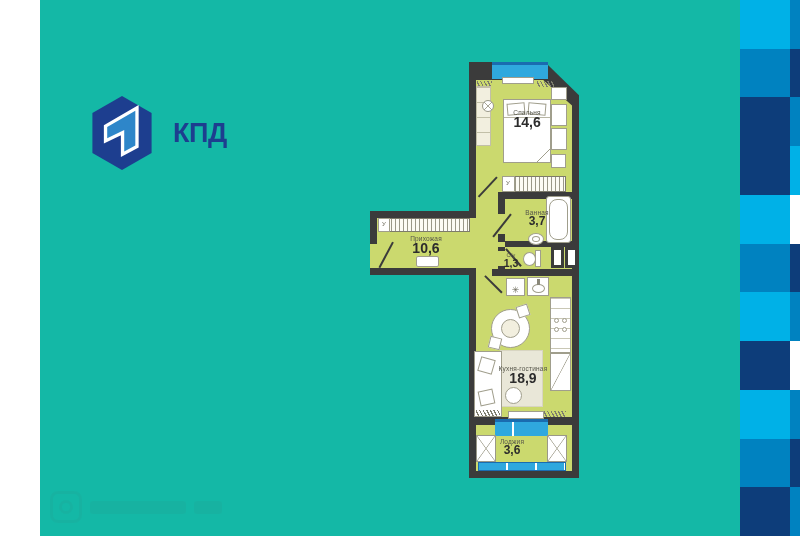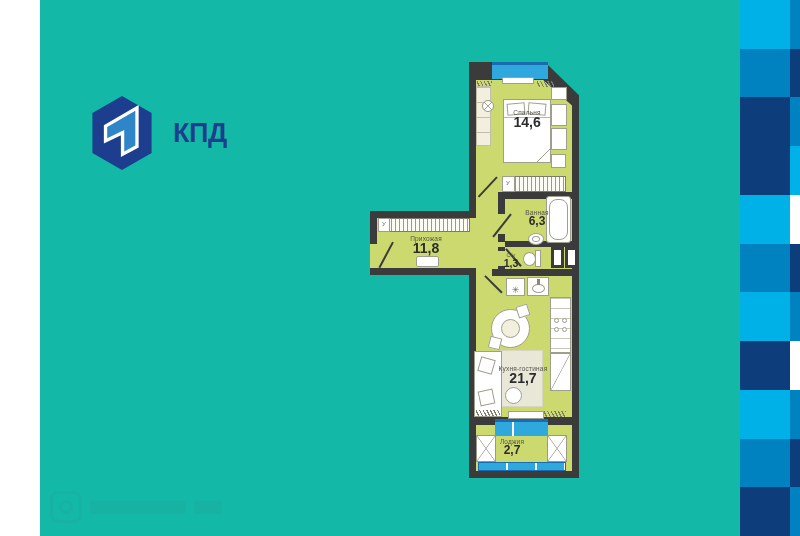--- a/index.html
+++ b/index.html
@@ -185,37 +185,37 @@
   <div class="swing" style="left:470px;top:214px;height:29px;transform:rotate(38deg);"></div>
   <div class="swing" style="left:465px;top:249px;height:23px;transform:rotate(-41deg);"></div>
   <div class="swing" style="left:444px;top:276px;height:24px;transform:rotate(-45deg);"></div>
 
   <div class="lbl" style="left:487px;top:119px;text-align:right;">
     <div class="nm">Спальня</div>
     <div class="ar">14,6</div>
   </div>
   <div class="lbl med" style="left:497px;top:218px;">
     <div class="nm">Ванная</div>
-    <div class="ar">6,3</div>
+    <div class="ar">3,7</div>
   </div>
   <div class="lbl small" style="left:471px;top:260px;">
     <div class="nm">С/у</div>
     <div class="ar">1,3</div>
   </div>
   <div class="lbl" style="left:386px;top:245px;">
     <div class="nm">Прихожая</div>
-    <div class="ar">11,8</div>
+    <div class="ar">10,6</div>
   </div>
   <div class="lbl" style="left:483px;top:375px;">
     <div class="nm">Кухня-гостиная</div>
-    <div class="ar">21,7</div>
+    <div class="ar">18,9</div>
   </div>
   <div class="lbl med" style="left:472px;top:447px;">
     <div class="nm">Лоджия</div>
-    <div class="ar">2,7</div>
+    <div class="ar">3,6</div>
   </div>
 
   <div id="watermark">
     <div class="wicon"></div>
     <div class="wbar" style="width:96px;"></div>
     <div class="wbar" style="width:28px;"></div>
   </div>
 
 </div>
 

